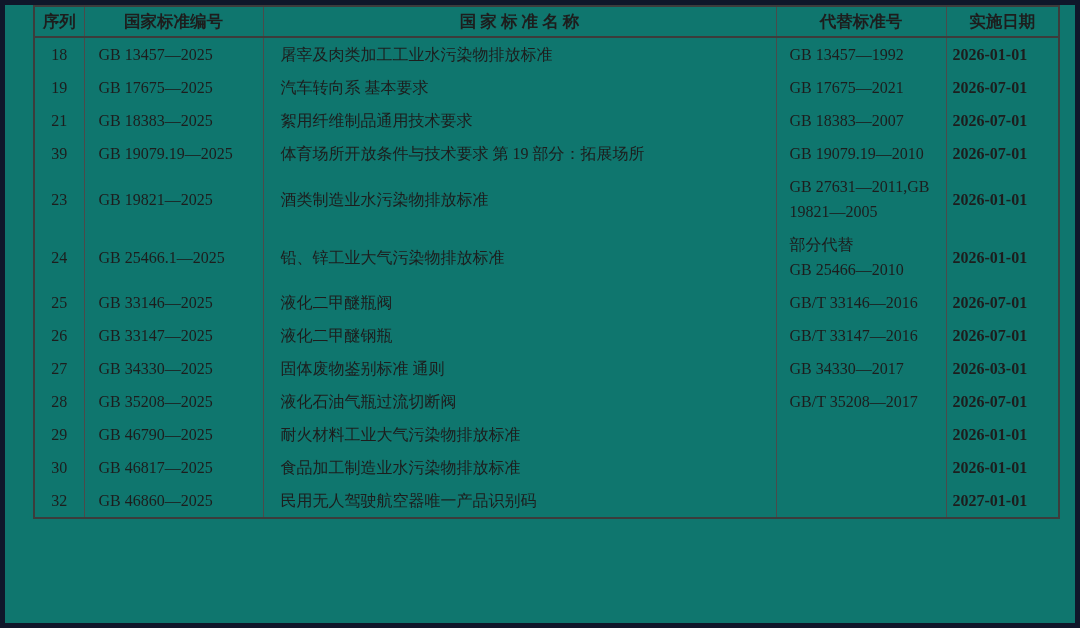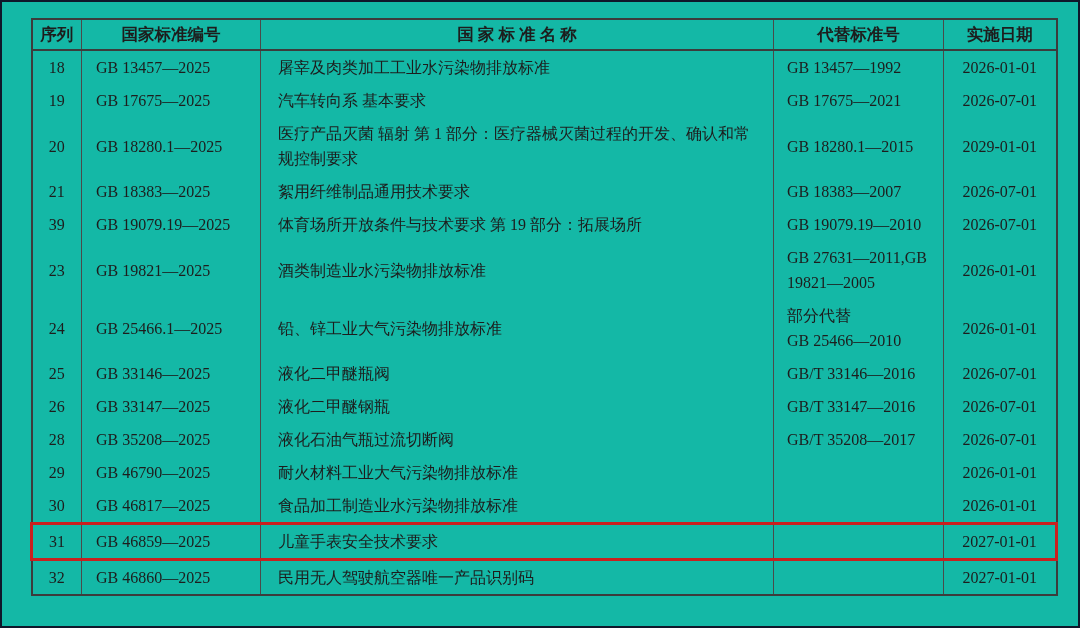--- a/index.html
+++ b/index.html
@@ -13,23 +13,23 @@
   body {
     width: 1080px;
     height: 628px;
     font-family: "Liberation Serif", "DejaVu Serif", serif;
     color: var(--text-color);
     overflow: hidden;
   }
   .page {
     width: 1080px;
     height: 628px;
-    border: 2px solid #0f172a;
-    padding: 16px 27px 0 28px;
-    background: #14b8a6;
+    border: 5px solid #0f172a;
+    padding: 0 27px 0 28px;
+    background: #0f766e;
   }
   table.std-table {
     width: 1025px;
     border-collapse: collapse;
     table-layout: fixed;
     border: 2px solid var(--outer-color);
     font-size: 16px;
   }
   th, td {
     border-left: 1px solid var(--line-color);
@@ -43,21 +43,21 @@
     text-align: center;
     height: 30px;
     padding: 2px 4px;
     font-size: 16.5px;
   }
   tbody td { padding: 4px 6px; }
   td.c-seq  { text-align: center; }
   td.c-code { padding-left: 14px; white-space: nowrap; }
   td.c-name { padding-left: 17px; padding-right: 10px; margin-top: 12px; }
   td.c-replaced { padding-left: 13px; white-space: pre-line; }
-  td.c-date { text-align: center; white-space: nowrap; }
+  td.c-date { text-align: left; white-space: nowrap; font-weight: bold; }
   
   tr.highlighted td {
     border-top: 3px solid var(--highlight);
     border-bottom: 3px solid var(--highlight);
   }
   tr.highlighted td:first-child { border-left: 3px solid var(--highlight); }
   tr.highlighted td:last-child  { border-right: 3px solid var(--highlight); }
 </style>
 </head>
 <body>
@@ -87,27 +87,20 @@
     <td class="c-name">屠宰及肉类加工工业水污染物排放标准</td>
     <td class="c-replaced">GB 13457—1992</td>
     <td class="c-date">2026-01-01</td>
   </tr>
         <tr>
     <td class="c-seq">19</td>
     <td class="c-code">GB 17675—2025</td>
     <td class="c-name">汽车转向系 基本要求</td>
     <td class="c-replaced">GB 17675—2021</td>
     <td class="c-date">2026-07-01</td>
-  </tr>
-        <tr>
-    <td class="c-seq">20</td>
-    <td class="c-code">GB 18280.1—2025</td>
-    <td class="c-name">医疗产品灭菌 辐射 第 1 部分：医疗器械灭菌过程的开发、确认和常规控制要求</td>
-    <td class="c-replaced">GB 18280.1—2015</td>
-    <td class="c-date">2029-01-01</td>
   </tr>
         <tr>
     <td class="c-seq">21</td>
     <td class="c-code">GB 18383—2025</td>
     <td class="c-name">絮用纤维制品通用技术要求</td>
     <td class="c-replaced">GB 18383—2007</td>
     <td class="c-date">2026-07-01</td>
   </tr>
         <tr>
     <td class="c-seq">39</td>
@@ -140,47 +133,47 @@
     <td class="c-date">2026-07-01</td>
   </tr>
         <tr>
     <td class="c-seq">26</td>
     <td class="c-code">GB 33147—2025</td>
     <td class="c-name">液化二甲醚钢瓶</td>
     <td class="c-replaced">GB/T 33147—2016</td>
     <td class="c-date">2026-07-01</td>
   </tr>
         <tr>
+    <td class="c-seq">27</td>
+    <td class="c-code">GB 34330—2025</td>
+    <td class="c-name">固体废物鉴别标准 通则</td>
+    <td class="c-replaced">GB 34330—2017</td>
+    <td class="c-date">2026-03-01</td>
+  </tr>
+        <tr>
     <td class="c-seq">28</td>
     <td class="c-code">GB 35208—2025</td>
     <td class="c-name">液化石油气瓶过流切断阀</td>
     <td class="c-replaced">GB/T 35208—2017</td>
     <td class="c-date">2026-07-01</td>
   </tr>
         <tr>
     <td class="c-seq">29</td>
     <td class="c-code">GB 46790—2025</td>
     <td class="c-name">耐火材料工业大气污染物排放标准</td>
     <td class="c-replaced"></td>
     <td class="c-date">2026-01-01</td>
   </tr>
         <tr>
     <td class="c-seq">30</td>
     <td class="c-code">GB 46817—2025</td>
     <td class="c-name">食品加工制造业水污染物排放标准</td>
     <td class="c-replaced"></td>
     <td class="c-date">2026-01-01</td>
   </tr>
-        <tr class="highlighted">
-    <td class="c-seq">31</td>
-    <td class="c-code">GB 46859—2025</td>
-    <td class="c-name">儿童手表安全技术要求</td>
-    <td class="c-replaced"></td>
-    <td class="c-date">2027-01-01</td>
-  </tr>
         <tr>
     <td class="c-seq">32</td>
     <td class="c-code">GB 46860—2025</td>
     <td class="c-name">民用无人驾驶航空器唯一产品识别码</td>
     <td class="c-replaced"></td>
     <td class="c-date">2027-01-01</td>
   </tr>
       </tbody>
   </table>
 </div>

